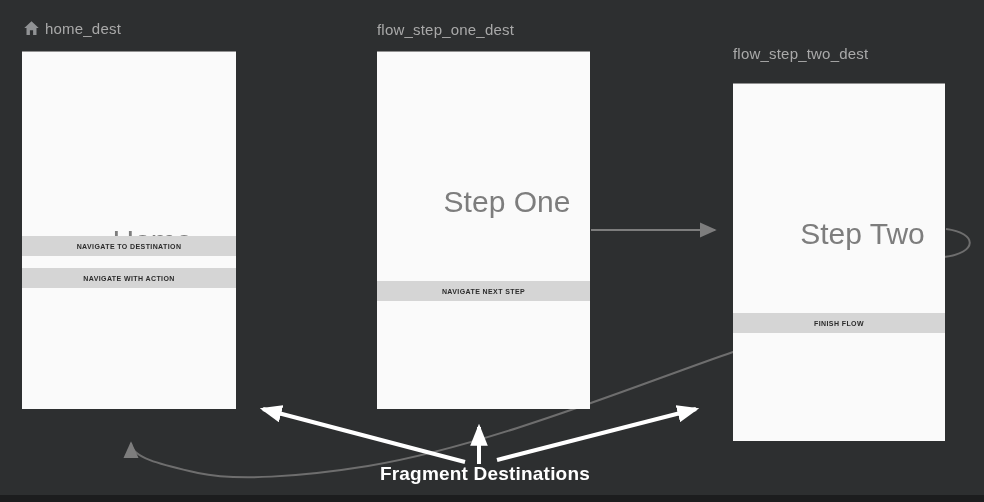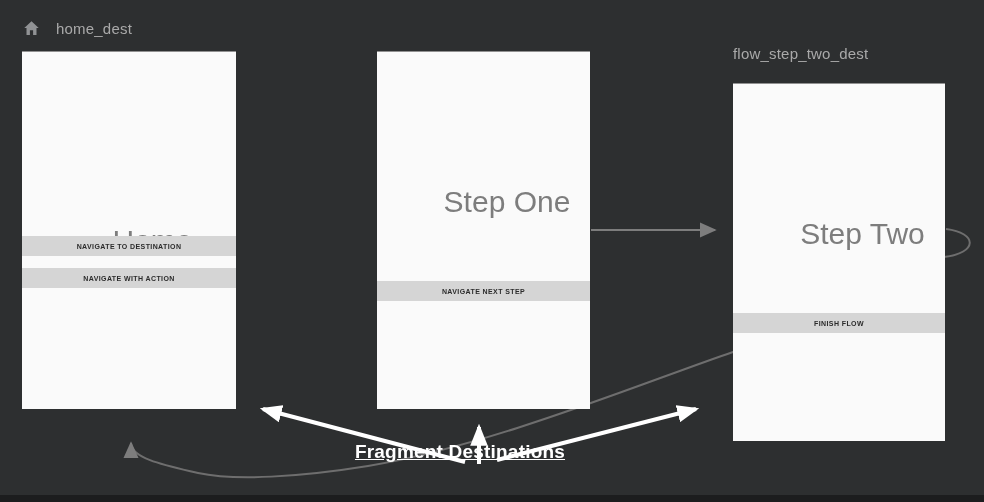--- a/index.html
+++ b/index.html
@@ -6,21 +6,21 @@
   .stage{
     position:relative;width:984px;height:502px;overflow:hidden;
     background:#2d2f30;
     font-family:"Liberation Sans", sans-serif;
   }
   .layer{position:absolute;left:0;top:0;pointer-events:none;}
   .layer.gray{z-index:1;}
   .layer.white{z-index:3;}
 
   .dest-header{
-    position:absolute;z-index:2;display:flex;align-items:center;gap:16px;
+    position:absolute;z-index:2;display:flex;align-items:center;gap:5px;
     color:#a9a9a9;font-size:15px;letter-spacing:0.2px;
   }
   .dest-header .hicon{width:17px;height:17px;flex:0 0 auto;}
 
   .card{
     position:absolute;z-index:2;background:#fafafa;
     border-top:1px solid #919191;
     box-sizing:border-box;
   }
   .card .title{
@@ -29,24 +29,23 @@
   }
   .card .pbtn{
     position:absolute;left:0;right:0;height:20px;background:#d5d5d5;
     display:flex;align-items:center;justify-content:center;
     font-size:7px;font-weight:bold;color:#2b2b2b;letter-spacing:0.4px;
   }
   .title-home{top:172px;}
   .title-step{top:133px;}
 
   .caption{
-    position:absolute;z-index:4;left:330px;top:441px;width:260px;
-    text-align:center;color:#ffffff;font-size:19px;font-weight:bold;
+    position:absolute;z-index:4;left:330px;top:463px;width:260px;
+    text-align:right;color:#ffffff;font-size:19px;font-weight:bold;
     letter-spacing:0.2px;
-    text-decoration:underline;
   }
   .bottombar{
     position:absolute;z-index:5;left:0;top:495px;width:984px;height:7px;
     background:#1c1d1e;
   }
 </style>
 </head>
 <body>
 
 <div class="stage">
@@ -75,20 +74,23 @@
       <path d="M8 1.2 L14.8 7.6 H12.7 V14.2 H9.5 V9.6 H6.5 V14.2 H3.3 V7.6 H1.2 Z" fill="#909294"></path>
     </svg>
     <span>home_dest</span>
   </div>
   <div class="card" style="left:22px;top:51px;width:214px;height:358px;">
     <div class="title title-home">Home</div>
     <div class="pbtn" style="top:184px;">NAVIGATE TO DESTINATION</div>
     <div class="pbtn" style="top:216px;">NAVIGATE WITH ACTION</div>
   </div>
 
+  <div class="dest-header" style="left:377px;top:21px;">
+    <span>flow_step_one_dest</span>
+  </div>
   <div class="card" style="left:377px;top:51px;width:213px;height:358px;">
     <div class="title title-step">Step One</div>
     <div class="pbtn" style="top:229px;">NAVIGATE NEXT STEP</div>
   </div>
 
   <div class="dest-header" style="left:733px;top:21px;margin-top:24px;">
     <span>flow_step_two_dest</span>
   </div>
   <div class="card" style="left:733px;top:51px;width:212px;height:358px;margin-top:32px;">
     <div class="title title-step">Step Two</div>

